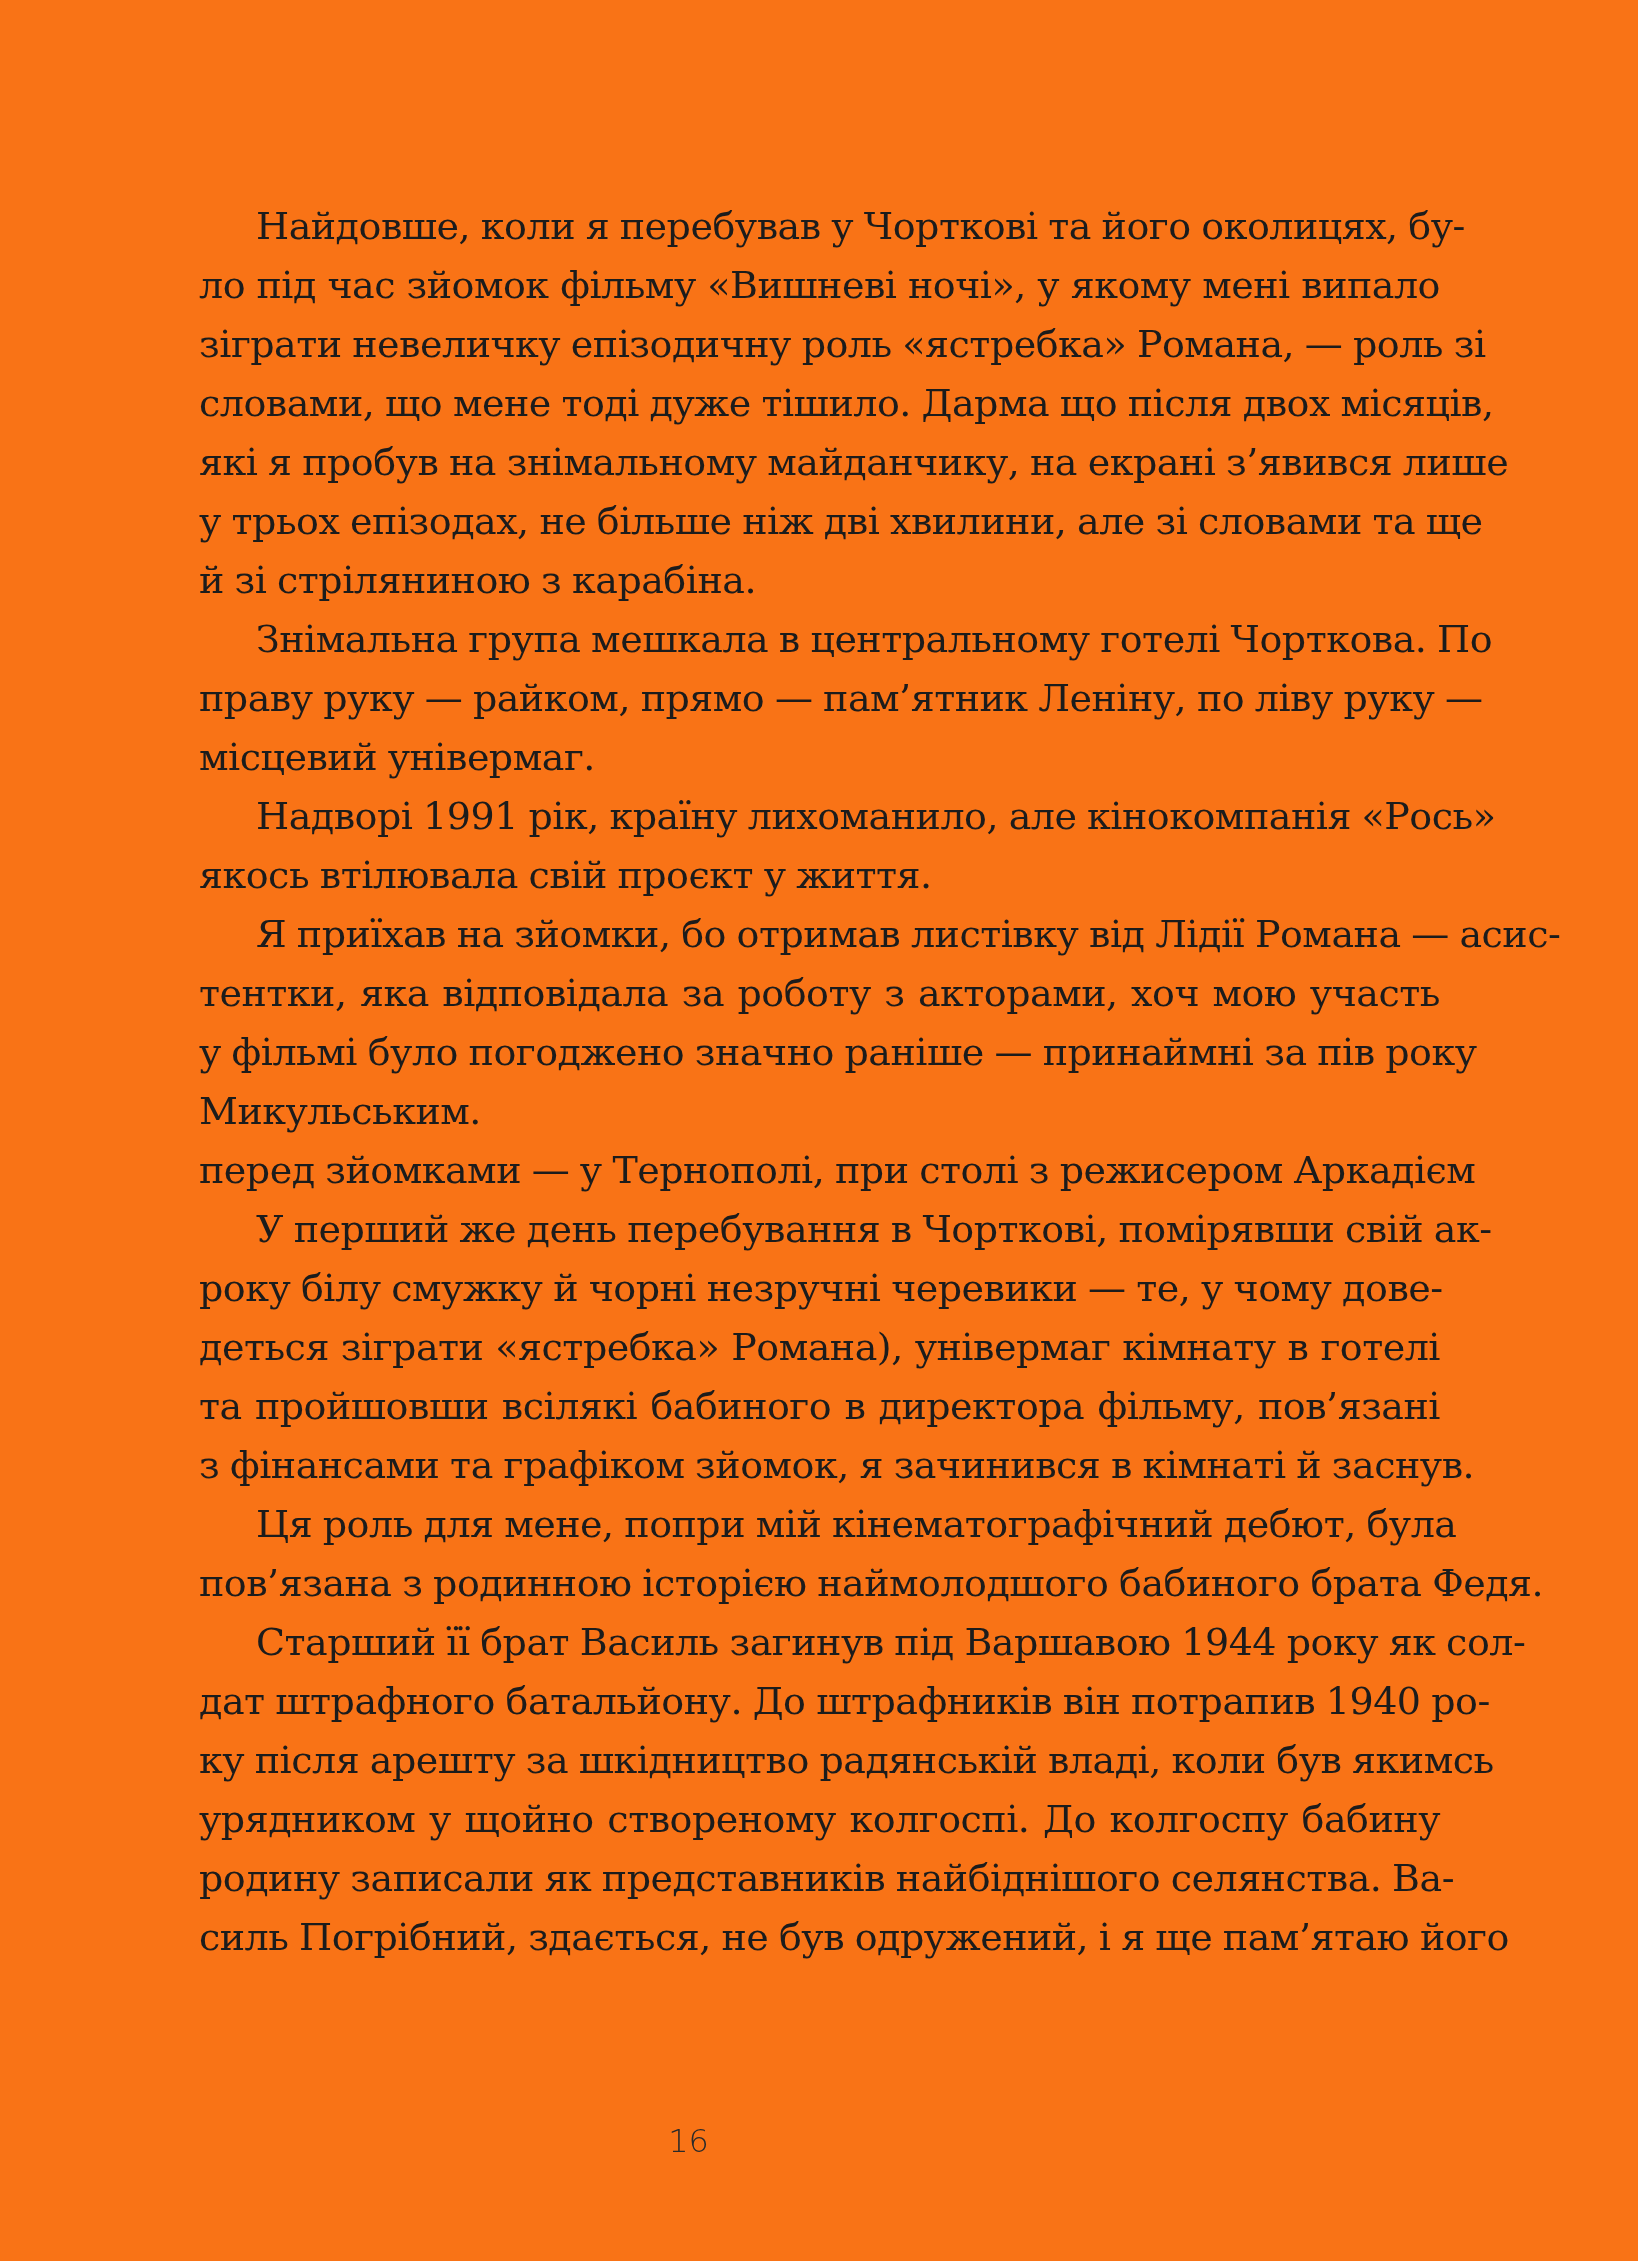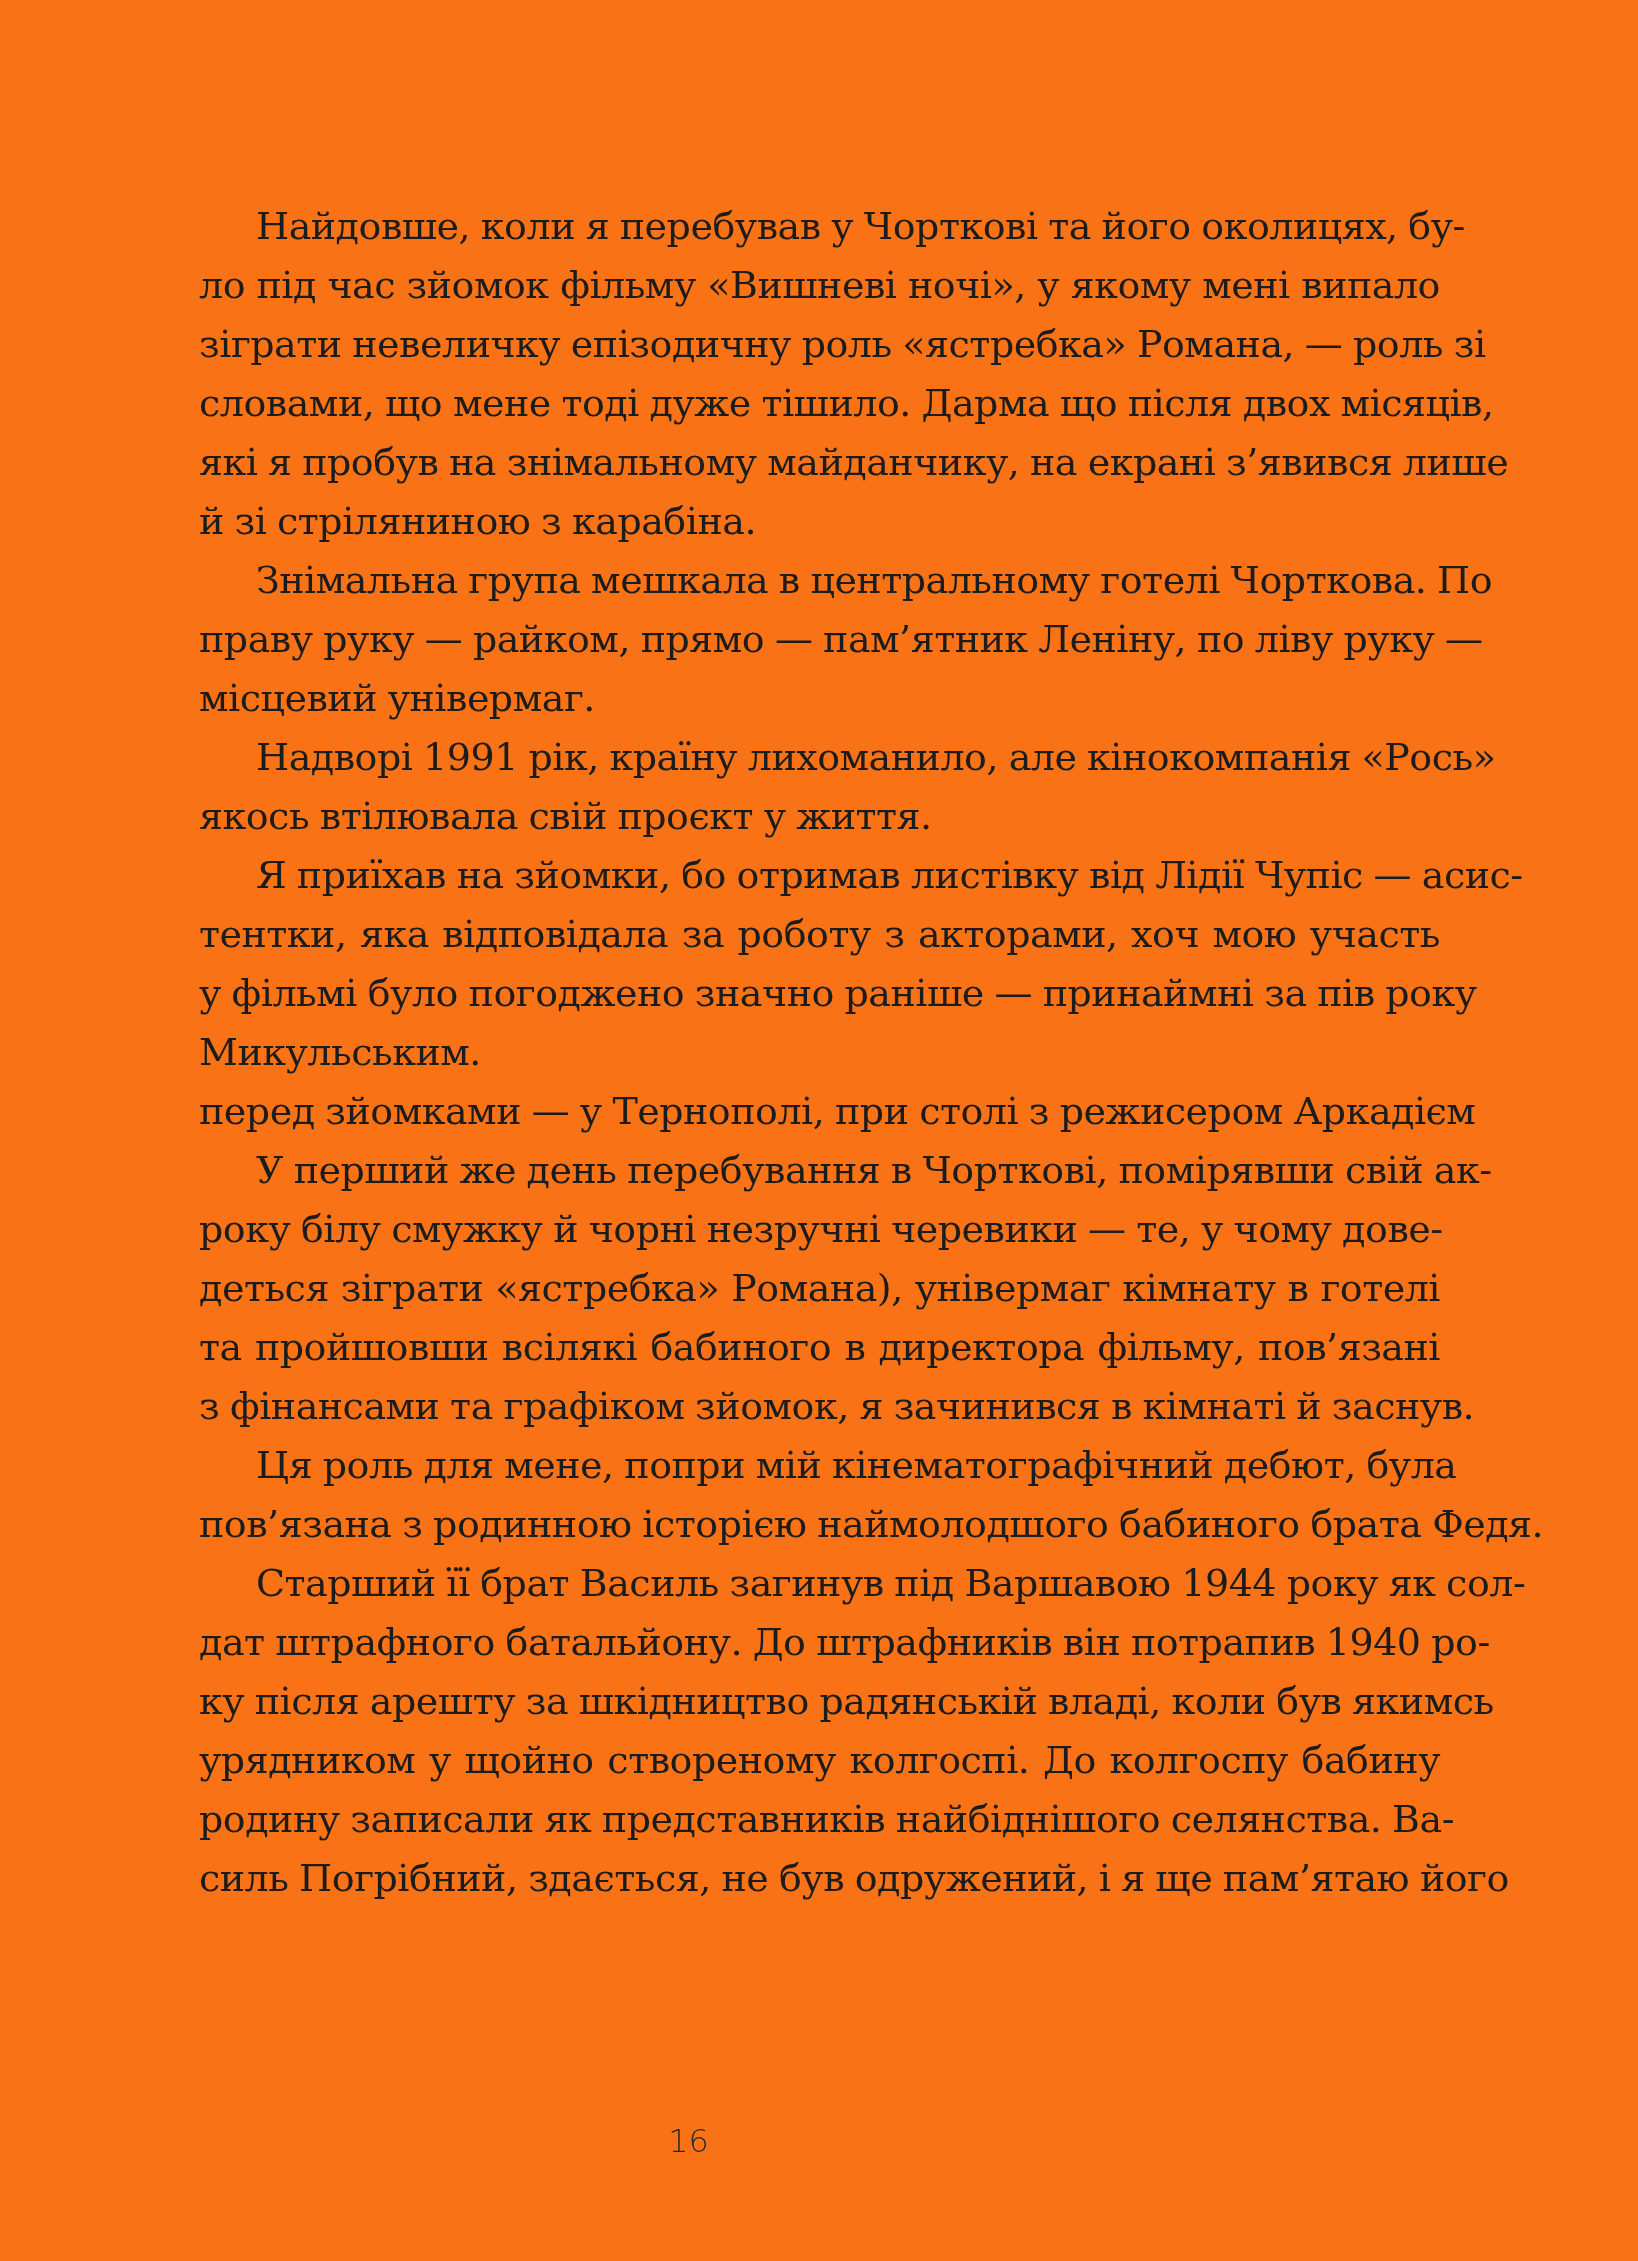--- a/index.html
+++ b/index.html
@@ -69,36 +69,37 @@
 
 <div class="page">
   <div class="text-block">
 
     <div class="paragraph">
       <span class="line first">Найдовше, коли я перебував у Чорткові та його околицях, бу-</span>
       <span class="line">ло під час зйомок фільму «Вишневі ночі», у якому мені випало</span>
       <span class="line">зіграти невеличку епізодичну роль «ястребка» Романа, — роль зі</span>
       <span class="line">словами, що мене тоді дуже тішило. Дарма що після двох місяців,</span>
       <span class="line">які я пробув на знімальному майданчику, на екрані з’явився лише</span>
+      <span class="line">у трьох епізодах, не більше ніж дві хвилини, але зі словами та ще</span>
       <span class="line last">й зі стріляниною з карабіна.</span>
     </div>
 
     <div class="paragraph">
       <span class="line first">Знімальна група мешкала в центральному готелі Чорткова. По</span>
       <span class="line">праву руку — райком, прямо — пам’ятник Леніну, по ліву руку —</span>
       <span class="line last">місцевий універмаг.</span>
     </div>
 
     <div class="paragraph">
       <span class="line first">Надворі 1991 рік, країну лихоманило, але кінокомпанія «Рось»</span>
       <span class="line last">якось втілювала свій проєкт у життя.</span>
     </div>
 
     <div class="paragraph">
-      <span class="line first">Я приїхав на зйомки, бо отримав листівку від Лідії Чупіс — асис-</span>
+      <span class="line first">Я приїхав на зйомки, бо отримав листівку від Лідії Романа — асис-</span>
       <span class="line">тентки, яка відповідала за роботу з акторами, хоч мою участь</span>
       <span class="line">у фільмі було погоджено значно раніше — принаймні за пів року</span>
       <span class="line last">Микульським.</span>
       <span class="line">перед зйомками — у Тернополі, при столі з режисером Аркадієм</span>
     </div>
 
     <div class="paragraph">
       <span class="line first">У перший же день перебування в Чорткові, помірявши свій ак-</span>
       <span class="line">року білу смужку й чорні незручні черевики — те, у чому дове-</span>
       <span class="line">деться зіграти «ястребка» Романа), універмаг кімнату в готелі</span>

